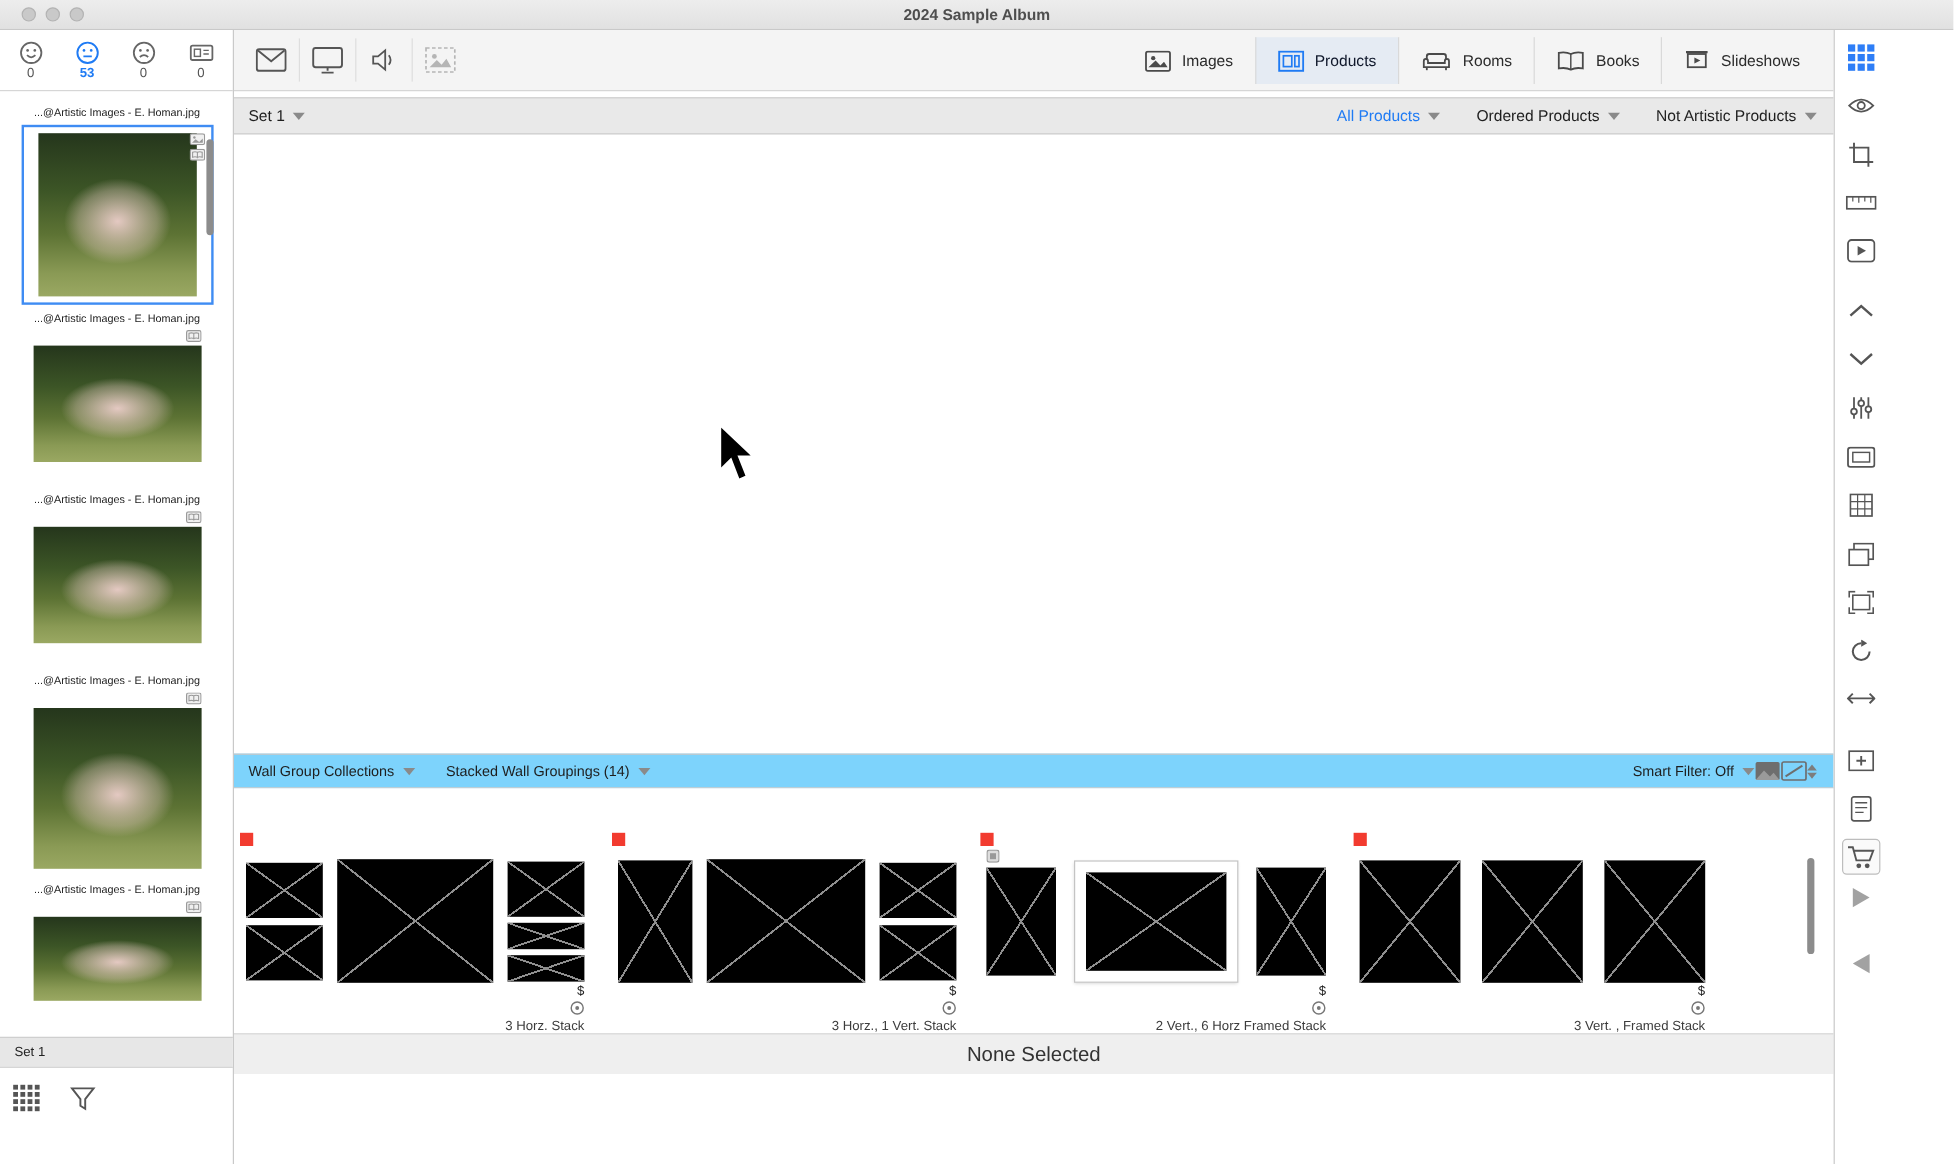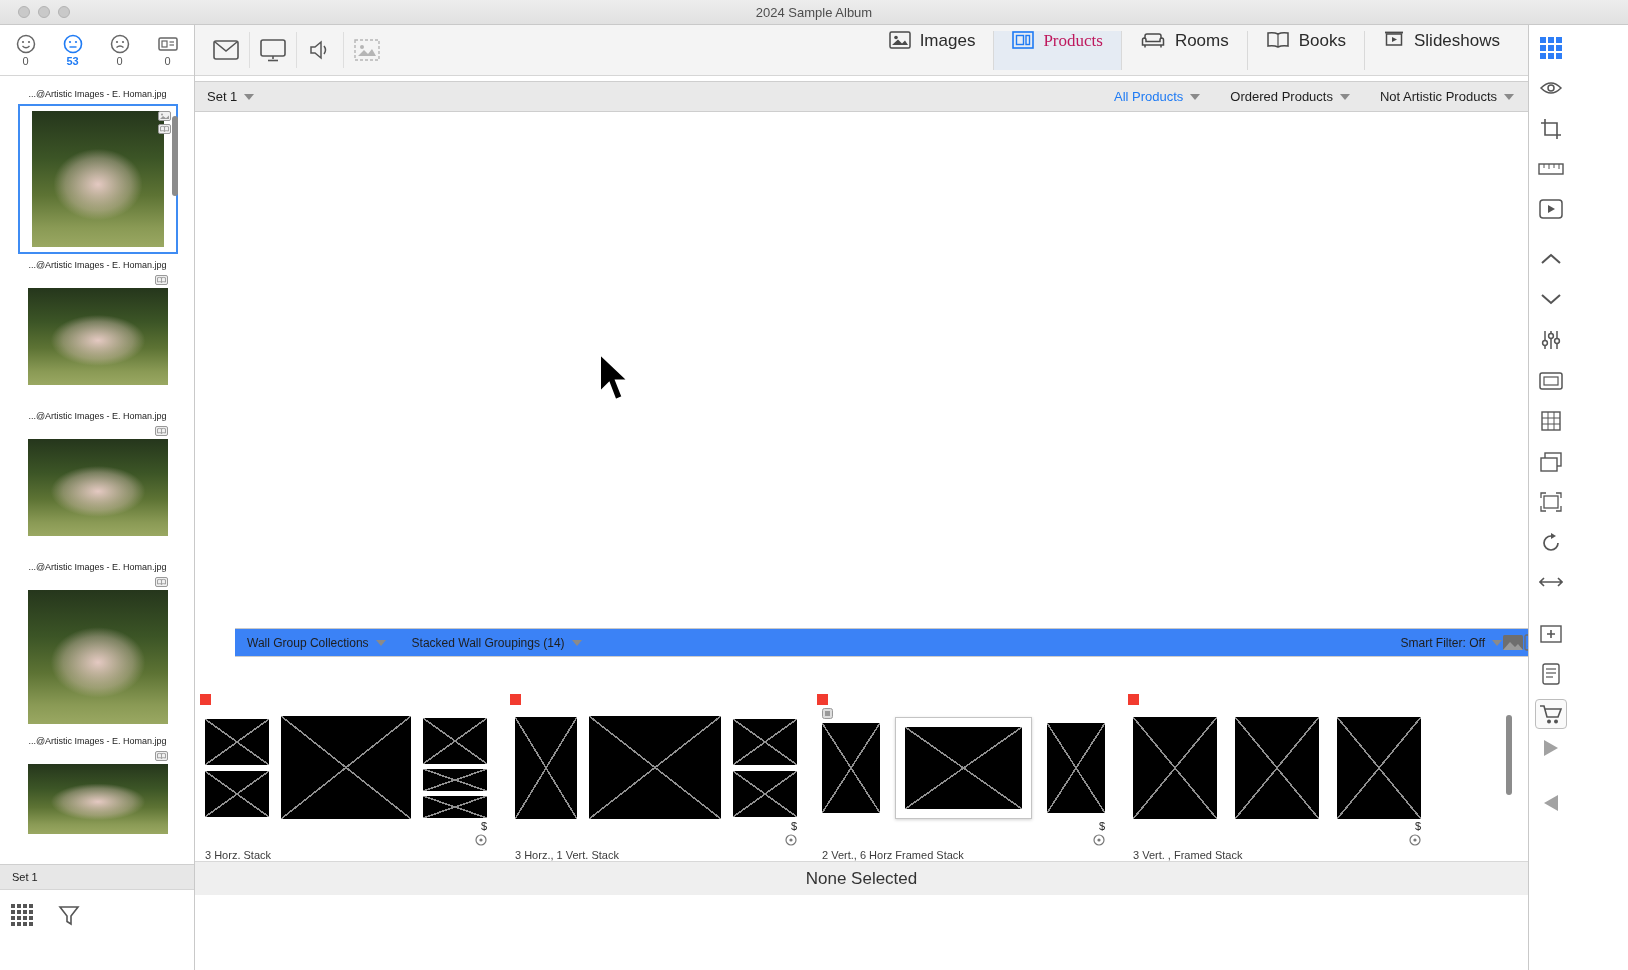--- a/index.html
+++ b/index.html
@@ -5,21 +5,21 @@
   html,body{margin:0;padding:0;}
   body{width:1628px;height:970px;position:relative;overflow:hidden;background:#fff;
        font-family:"Liberation Sans","DejaVu Sans",sans-serif;color:#333;}
   svg{display:block;}
   
   .titlebar{position:absolute;left:0;top:0;width:1628px;height:25px;
     background:linear-gradient(#ededed,#e1e1e1);border-bottom:1px solid #c9c9c9;
     display:flex;align-items:center;justify-content:center;box-sizing:border-box;}
   .traffic{position:absolute;left:18px;top:6px;display:flex;gap:8px;}
   .tl-dot{width:12px;height:12px;border-radius:50%;background:#c9c9c9;border:1px solid #b3b3b3;box-sizing:border-box;}
-  .title{font-size:13px;font-weight:normal;color:#4e4e4e;}
+  .title{font-size:13px;font-weight:bold;color:#4e4e4e;}
   
   .sidebar{position:absolute;left:0;top:25px;width:195px;height:945px;background:#fff;
     border-right:1px solid #c9c9c9;box-sizing:border-box;}
   .faces{position:absolute;left:0;top:0;width:100%;height:51px;border-bottom:1px solid #d6d6d6;
     display:flex;justify-content:space-around;align-items:center;box-sizing:border-box;padding:0 2px;}
   .face-filter{display:flex;flex-direction:column;align-items:center;gap:1px;cursor:default;}
   .f-count{font-size:11px;color:#555;}
   .face-filter.active .f-count{color:#1f7bf4;font-weight:bold;}
   .thumbs{position:absolute;left:0;top:52px;width:195px;height:786px;overflow:hidden;
     padding-top:12px;box-sizing:border-box;}
@@ -44,37 +44,37 @@
     padding-left:12px;box-sizing:border-box;font-size:11px;color:#222;}
   .sidebar-tools{position:absolute;left:0;top:867px;width:100%;height:48px;display:flex;
     align-items:center;gap:22px;padding-left:10px;box-sizing:border-box;}
   
   .toolbar{position:absolute;left:195px;top:25px;width:1333px;height:51px;background:#f4f4f4;
     border-bottom:1px solid #d6d6d6;box-sizing:border-box;}
   .tool-group-left{position:absolute;left:8px;top:6px;height:38px;display:flex;align-items:center;}
   .tbtn{width:46px;height:36px;display:flex;align-items:center;justify-content:center;}
   .tbtn + .tbtn{border-left:1px solid #dedede;}
   .tabs{position:absolute;right:10px;top:6px;height:39px;display:flex;align-items:stretch;}
-  .tab{display:flex;gap:9px;padding:0 18px;font-size:17px;color:#2b2b2b;cursor:default;}
+  .tab{display:flex;align-items:center;gap:9px;padding:0 18px;font-size:13px;color:#2b2b2b;cursor:default;}
   .tab + .tab{border-left:1px solid #d9d9d9;}
-  .tab.active{color:#be185d;background:rgba(47,126,247,0.07);font-family:Liberation Serif, serif;}
+  .tab.active{color:#0f172a;background:rgba(47,126,247,0.07);}
   
   .filterbar{position:absolute;left:195px;top:81px;width:1333px;height:31px;background:#e9e9e9;
     border-top:1px solid #cecece;border-bottom:1px solid #cecece;box-sizing:border-box;
     display:flex;align-items:center;font-size:13px;}
   .dd{display:flex;align-items:center;gap:7px;color:#1e1e1e;cursor:default;}
   .caret{width:0;height:0;border-left:5px solid transparent;border-right:5px solid transparent;
     border-top:6px solid #8a8a8a;}
   .fb-left{margin-left:12px;}
   .fb-right{margin-left:auto;margin-right:14px;display:flex;gap:30px;align-items:center;}
   .dd.blue{color:#1f7bf4;}
   
-  .collections-bar{position:absolute;left:195px;top:628px;width:1333px;height:29px;background:#3b82f6;
+  .collections-bar{position:absolute;left:195px;top:628px;width:1333px;height:29px;background:#7dd3fc;
     border-top:1px solid #c8c8c8;border-bottom:1px solid #cccccc;box-sizing:border-box;
-    display:flex;align-items:center;font-size:12px;margin-left:40px;}
+    display:flex;align-items:center;font-size:12px;}
   .cb-left{margin-left:12px;display:flex;gap:26px;align-items:center;}
   .cb-right{margin-left:auto;margin-right:14px;display:flex;align-items:center;}
   .stepper{display:flex;flex-direction:column;gap:2px;}
   .st-up{width:0;height:0;border-left:4px solid transparent;border-right:4px solid transparent;border-bottom:5px solid #7d7d7d;}
   .st-dn{width:0;height:0;border-left:4px solid transparent;border-right:4px solid transparent;border-top:5px solid #7d7d7d;}
   
   .products{position:absolute;left:195px;top:657px;width:1333px;height:204px;background:#fff;}
   .pg{position:absolute;top:59px;}
   .boxes{display:flex;align-items:center;height:103px;gap:12px;}
   .pg.g3 .boxes{gap:15px;}
@@ -82,21 +82,21 @@
   .col{display:flex;flex-direction:column;gap:6px;}
   .col.tight{gap:5px;}
   .bx{background-color:#000;background-image:
       linear-gradient(to top right, rgba(0,0,0,0) calc(50% - 0.8px), #8f8f8f calc(50% - 0.8px), #8f8f8f calc(50% + 0.8px), rgba(0,0,0,0) calc(50% + 0.8px)),
       linear-gradient(to bottom right, rgba(0,0,0,0) calc(50% - 0.8px), #8f8f8f calc(50% - 0.8px), #8f8f8f calc(50% + 0.8px), rgba(0,0,0,0) calc(50% + 0.8px));}
   .framed{background:#fff;border:1px solid #c4c4c4;padding:9px;box-shadow:0 1px 3px rgba(0,0,0,0.18);}
   .marker{position:absolute;left:-5px;top:-22px;width:11px;height:11px;background:#f23b2f;}
   .stackbadge{position:absolute;left:0;top:-8px;z-index:3;}
   .price{position:absolute;right:0;top:104px;font-size:11px;color:#222;}
   .pbadge{position:absolute;right:0;top:118px;}
-  .plabel{position:absolute;top:133px;left:0;width:100%;text-align:left;font-size:11px;color:#3c3c3c;white-space:nowrap;}
+  .plabel{position:absolute;top:133px;left:0;width:100%;text-align:right;font-size:11px;color:#3c3c3c;white-space:nowrap;}
   .pscroll{position:absolute;right:16px;top:58px;width:6px;height:80px;background:#8c8c8c;border-radius:3px;}
   
   .statusbar{position:absolute;left:195px;top:861px;width:1333px;height:34px;background:#efefef;
     border-top:1px solid #d8d8d8;display:flex;align-items:center;justify-content:center;
     box-sizing:border-box;font-size:17px;color:#333;}
   
   .rightbar{position:absolute;left:1528px;top:25px;width:100px;height:945px;background:#fff;
     border-left:1px solid #c9c9c9;box-sizing:border-box;}
   .rtool{position:absolute;left:6px;width:32px;height:30px;display:flex;align-items:center;justify-content:center;}
   .rtool.boxed{border:1px solid #bdbdbd;border-radius:4px;background:#fafafa;box-sizing:border-box;}

